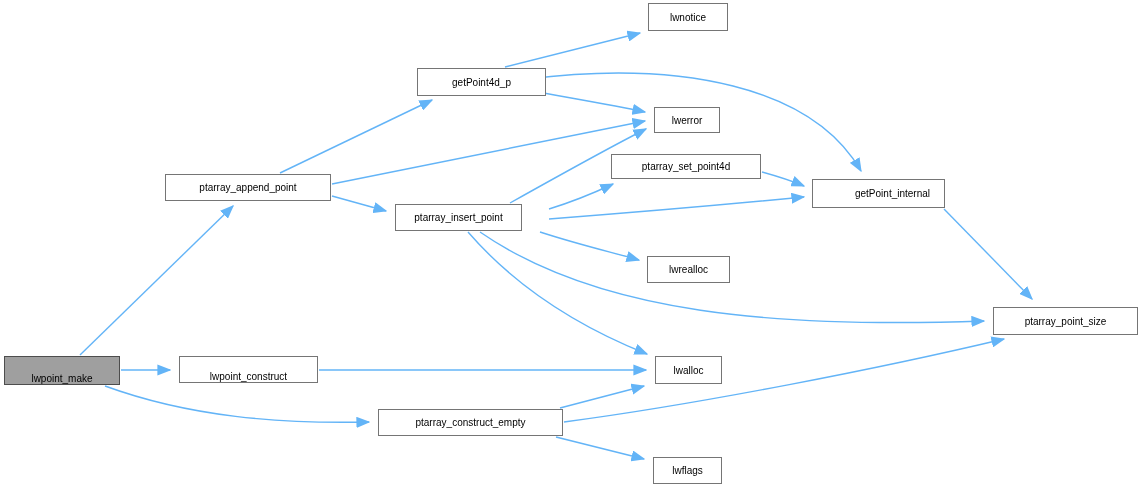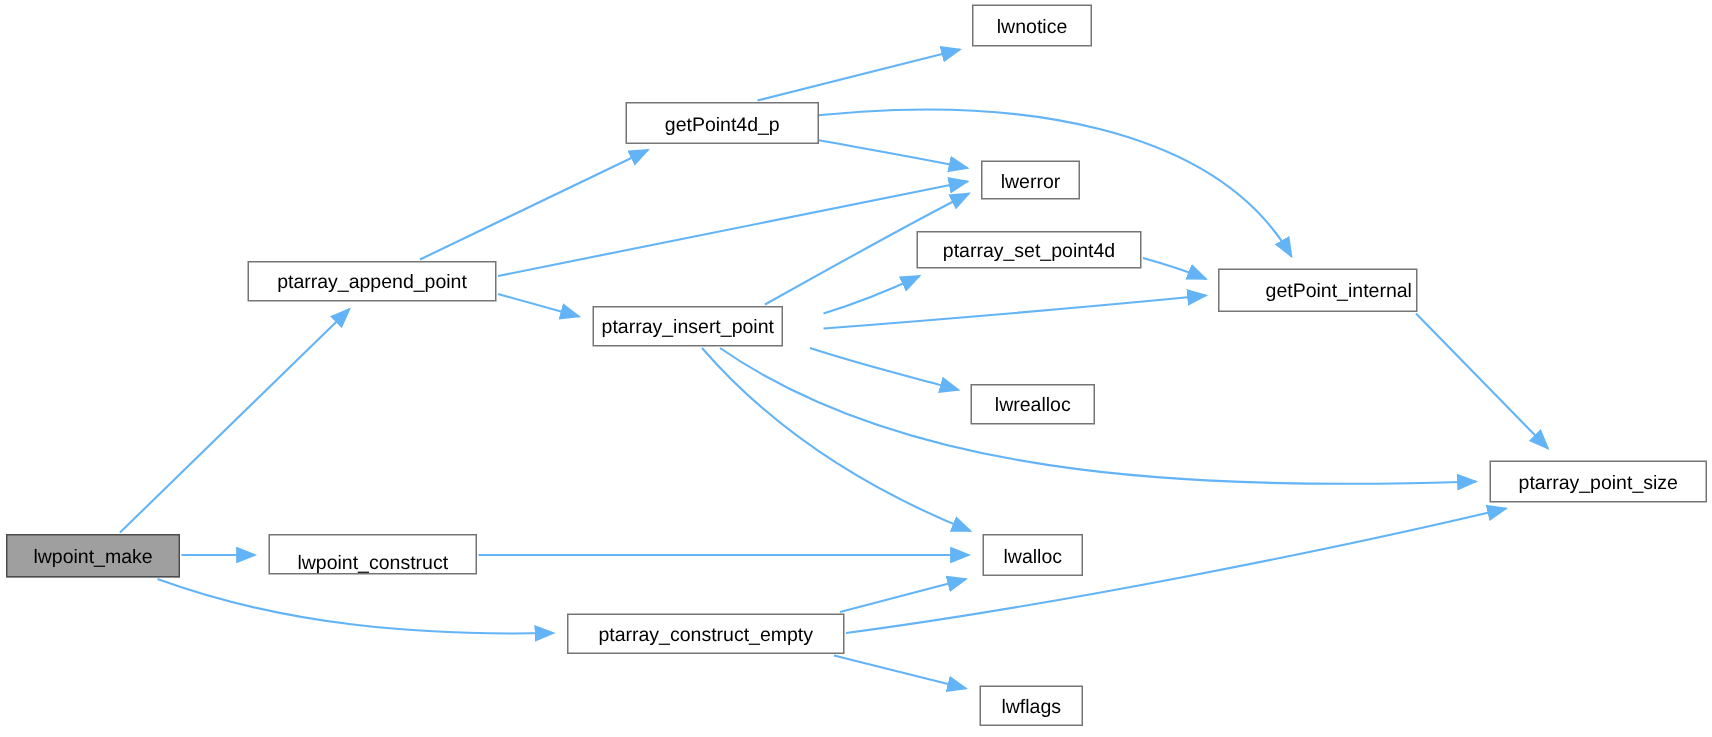--- a/index.html
+++ b/index.html
@@ -12,28 +12,29 @@
   }
   #edge-layer{position:absolute;left:0;top:0;width:1141px;height:491px;z-index:1;}
   #node-layer{position:absolute;left:0;top:0;width:1141px;height:491px;z-index:2;}
   .node{
     position:absolute;
     box-sizing:border-box;
     display:flex;align-items:center;justify-content:center;
     background:#ffffff;
     border:1.5px solid #757575;
     color:#000000;
-    font-size:13px;
+    font-size:10px;
     white-space:nowrap;
     cursor:pointer;
   }
   .node.highlighted{
     background:#9f9f9f;
     border:1.8px solid #4d4d4d;
     cursor:default;
+    align-items:flex-end;
   }
   path.edge{fill:none;stroke-width:1.4px;}
 </style>
 </head>
 <body>
 
 <div id="canvas">
   <svg id="edge-layer" width="1141" height="491" viewBox="0 0 1141 491" xmlns="http://www.w3.org/2000/svg">
     <defs>
       <marker id="arrow" viewBox="0 0 10 8" refX="9" refY="4" markerWidth="10" markerHeight="8" orient="auto-start-reverse">

